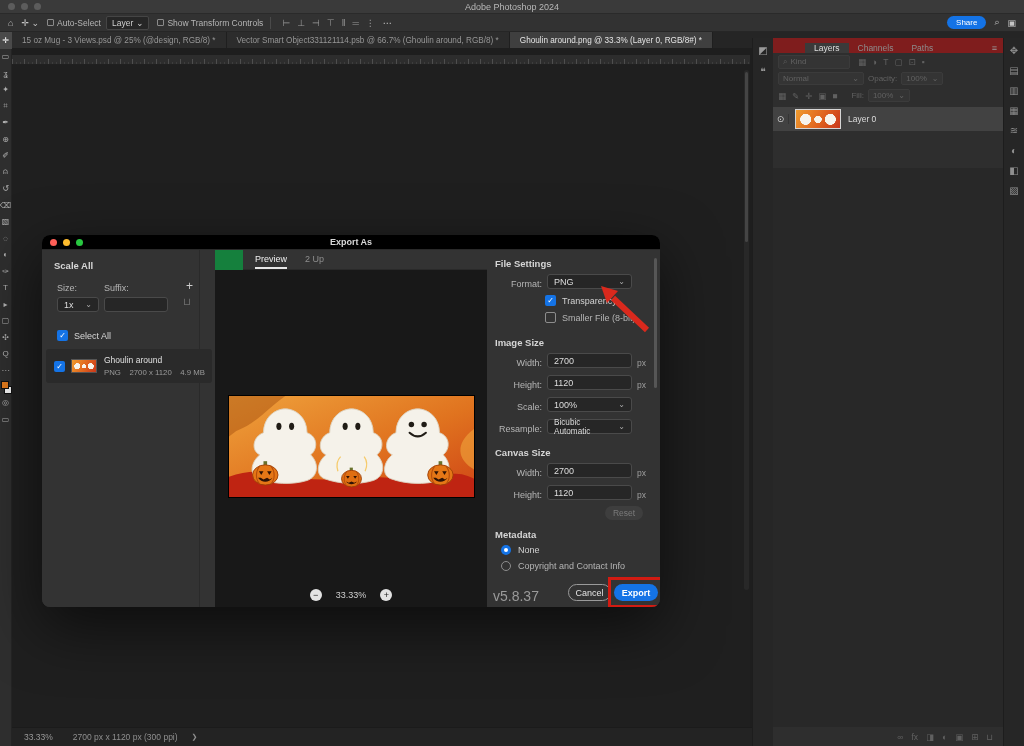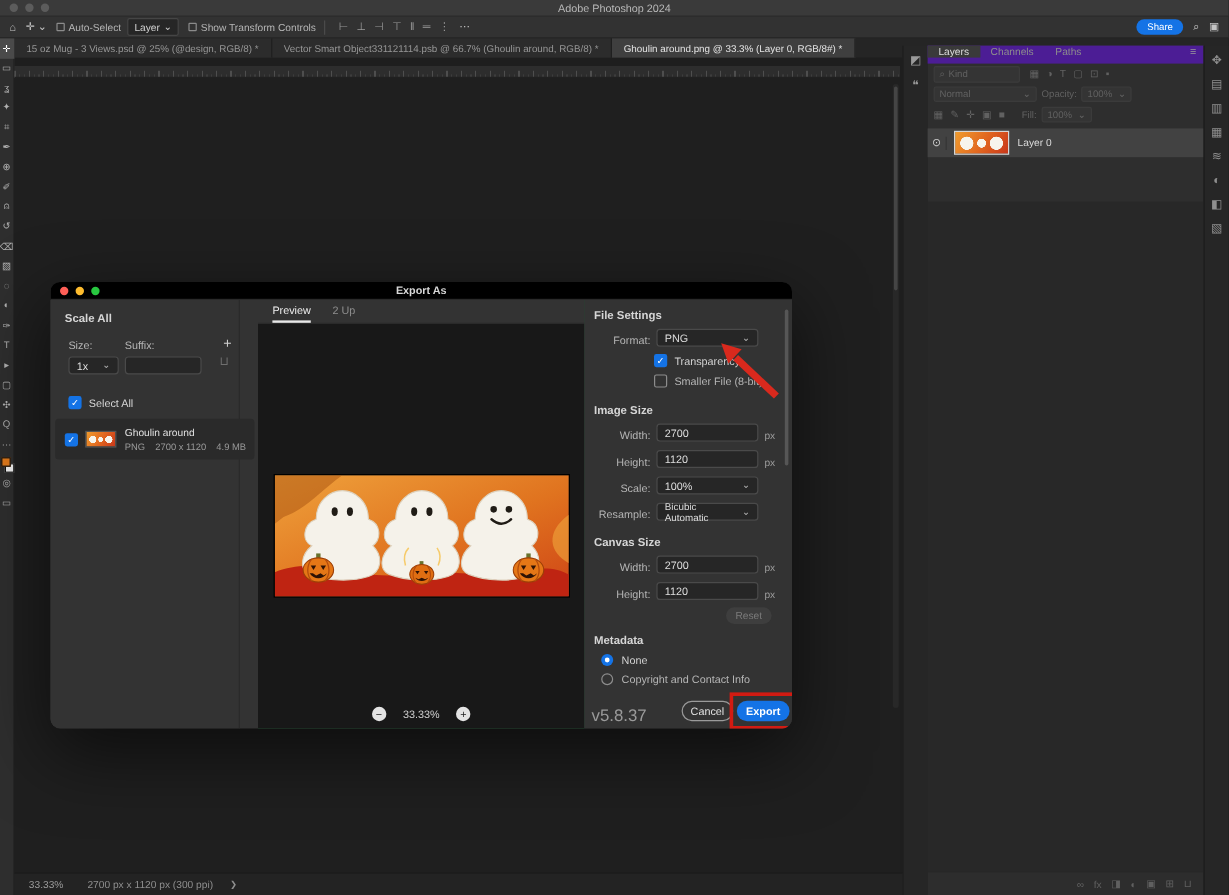--- a/index.html
+++ b/index.html
@@ -58,21 +58,21 @@
 
   
   .midstrip { position:absolute; left:752px; top:38px; width:21px; bottom:0; background:#262626;
     display:flex; flex-direction:column; align-items:center; gap:10px; padding-top:7px; border-left:1px solid #1d1d1d; }
   .midstrip .pico { color:#9a9a9a; font-size:10px; }
   .rightstrip { position:absolute; left:1003px; top:38px; width:21px; bottom:0; background:#262626;
     display:flex; flex-direction:column; align-items:center; gap:9px; padding-top:7px; border-left:1px solid #1d1d1d; }
   .rightstrip .pico { color:#8f8f8f; font-size:10px; }
 
   .layers-panel { position:absolute; left:773px; top:38px; width:230px; bottom:0; background:#2e2e2e; }
-  .lp-tabs { display:flex; align-items:flex-start; height:15px; background:#4c1d95; font-size:8.5px; }
+  .lp-tabs { display:flex; align-items:flex-end; height:15px; background:#7f1d1d; font-size:8.5px;padding-left:32px; }
   .lp-tab { padding:0 9px; display:flex; align-items:center; color:#8d8d8d; }
   .lp-tab.active { background:#3a3a3a; color:#dedede; }
   .lp-menu { margin-left:auto; color:#9a9a9a; padding:0 6px; display:flex; align-items:center; font-size:9px; }
   .lp-row { display:flex; align-items:center; gap:4px; padding:0 5px; height:17px; }
   .lp-field { background:#3a3a3a; border:1px solid #474747; border-radius:2px; color:#8a8a8a;
     font-size:8px; padding:1px 4px; display:flex; align-items:center; gap:3px; }
   .lp-ico { color:#8b8b8b; font-size:8.5px; }
   .lp-label { font-size:8px; color:#8a8a8a; }
   .dim { opacity:.55; }
   .layer-row { display:flex; align-items:center; height:24px; background:#424242; margin-top:3px; }
@@ -119,21 +119,21 @@
   .radio.sel::after { content:""; position:absolute; left:3px; top:3px; width:4px; height:4px; border-radius:50%; background:#fff; }
   .radio.unsel { border:1px solid #8d8d8d; }
 
   .file-card { position:absolute; left:4px; top:99px; width:166px; height:34px; background:#2a2a2a;
     border-radius:3px; display:flex; align-items:center; }
   .fc-thumb { width:26px; height:14px; border:1px solid #555; margin-left:6px; }
   .fc-text { flex:1; margin:0 7px; }
   .fc-name { font-size:8.5px; color:#e0e0e0; }
   .fc-meta { display:flex; justify-content:space-between; font-size:7.8px; color:#9a9a9a; margin-top:3px; }
 
-  .dlg-preview { position:absolute; left:173px; top:15px; width:272px; bottom:0; background:#15803d; }
+  .dlg-preview { position:absolute; left:173px; top:15px; width:272px; bottom:0; background:#15803d;padding-left:28px; }
   .pv-tabs { height:20px; background:#333333; display:flex; align-items:center; gap:18px; padding-left:12px;
     font-size:9px; color:#8f8f8f; border-bottom:1px solid #2a2a2a; }
   .pv-tab { height:100%; display:flex; align-items:center; border-bottom:2px solid transparent; }
   .pv-tab.active { color:#eee; border-bottom:2px solid #e8e8e8; }
   .pv-black { position:absolute; left:0; right:0; top:20px; bottom:0; background:#181818; }
   .pv-art { position:absolute; left:13px; top:125px; width:247px; height:103px; border:1px solid #000; }
   .pv-zoom { position:absolute; left:0; right:0; bottom:6px; display:flex; align-items:center;
     justify-content:center; gap:14px; color:#cfcfcf; font-size:9px; }
   .zoom-btn { width:12px; height:12px; border-radius:50%; background:#e3e3e3; color:#222;
     display:flex; align-items:center; justify-content:center; font-size:9px; line-height:1; }

